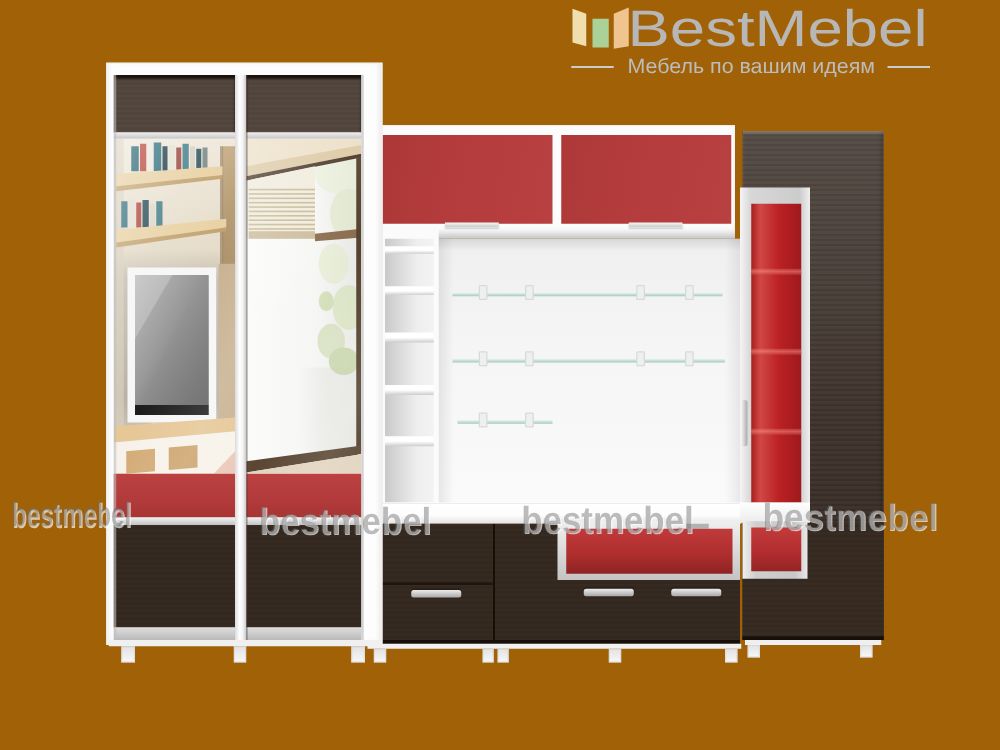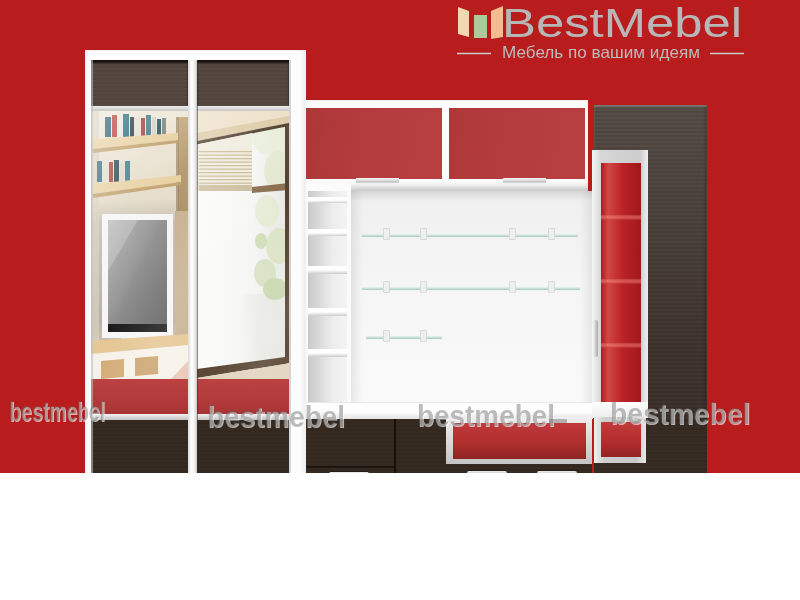--- a/index.html
+++ b/index.html
@@ -1,16 +1,16 @@
 <!DOCTYPE html>
 <html><head>
 <meta charset="utf-8">
 <style>
   html,body{margin:0;padding:0;background:#fff;}
-  #stage{position:relative;width:800px;height:473px;overflow:hidden;background:#b91c1c;
+  #stage{position:relative;width:800px;height:600px;overflow:hidden;background:#a16207;
          font-family:"Liberation Sans",sans-serif;}
   .abs{position:absolute;}
 </style>
 </head>
 <body>
 <div id="stage">
 
 <div class="abs" id="logo" style="left:450px;top:0;width:350px;height:70px;">
 
   <svg class="abs" style="left:7px;top:4px;" width="50" height="36" viewBox="0 0 50 36">

